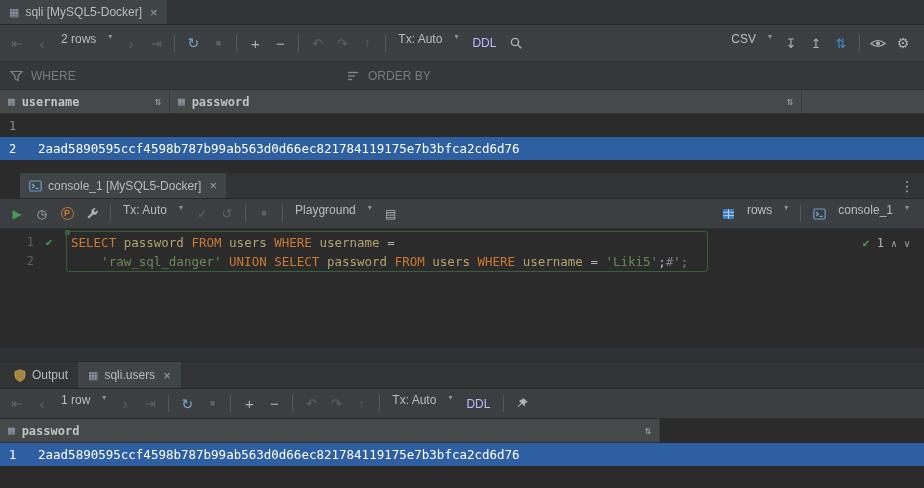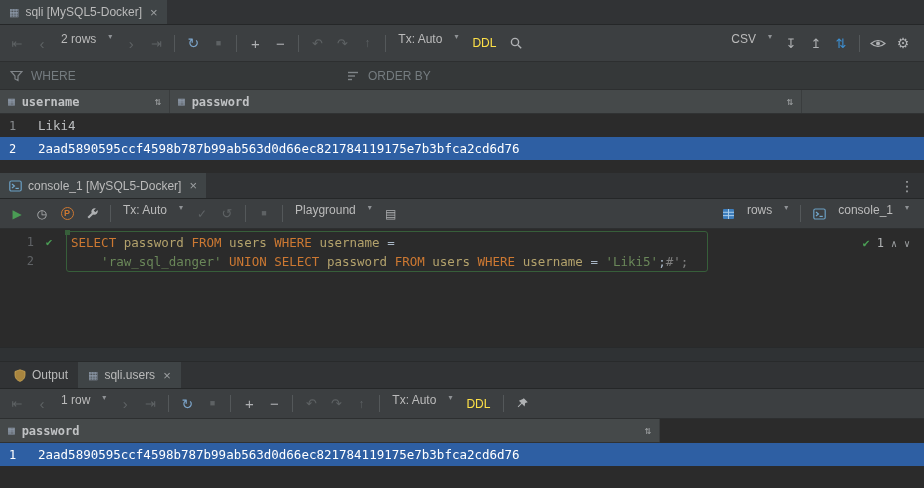--- a/index.html
+++ b/index.html
@@ -1,41 +1,41 @@
 <!DOCTYPE html>
 <html style="--bg: #2b2b2b; --panel: #3c3f41; --tabbar: #313335; --tab-active: #3f4446; --header-bg: #45494a; --selection: #2e5fa3; --text: #bbbbbb; --dim-text: #757c80; --icon: #afb1b3; --icon-disabled: #5e6264; --green: #4a9c54; --orange: #cc7832; --blue: #3d8fd1; --keyword: #cc7832; --identifier: #b3a26c; --string: #6a8759; --comment: #808080; --plain-code: #a9b7c6; --line-number: #606366; --frame-green: #375f3a;"><head>
 <meta charset="utf-8">
 <style>
   *{box-sizing:border-box;}
   body{margin:0;font-family:"Liberation Sans",sans-serif;background:#1e1e1e;}
   .app{position:relative;width:924px;height:488px;background:var(--bg,#2b2b2b);overflow:hidden;color:var(--text,#bbbbbb);font-size:12px;}
 
   
   .tabbar{height:25px;background:var(--tabbar,#313335);display:flex;align-items:stretch;border-bottom:1px solid #252728;}
-  .console-tabbar{height:26px;}
+  .console-tabbar{height:26px;margin-left:20px;}
   .bottom-tabbar{height:27px;padding-left:4px;}
   .tab{display:flex;align-items:center;gap:6px;padding:0 9px;color:#bbbbbb;cursor:default;}
   .tab.active{background:var(--tab-active,#3f4446);}
   .tab-icon{display:inline-flex;align-items:center;color:#8f9bab;font-size:11px;line-height:1;}
   .tab-close{color:#9da0a2;font-size:13px;margin-left:2px;}
   .kebab{margin-left:auto;display:flex;align-items:center;padding:0 10px;color:#afb1b3;font-size:14px;}
 
   
   .toolbar{display:flex;align-items:center;background:var(--panel,#3c3f41);border-bottom:1px solid #2d2f30;padding:0 5px;}
   .tb-top{height:37px;}
   .tb-console{height:30px;}
   .tb-bottom{height:30px;}
   .tb-group{display:flex;align-items:center;gap:1px;}
   .tb-right{margin-left:auto;display:flex;align-items:center;gap:1px;padding-right:4px;}
   .tbtn{min-width:24px;height:22px;display:inline-flex;align-items:center;justify-content:center;border-radius:3px;color:var(--icon,#afb1b3);}
   .tbtn.disabled{color:var(--icon-disabled,#5e6264);}
   .glyph{font-size:13px;line-height:1;display:inline-flex;align-items:center;}
   .dropdown{display:inline-flex;gap:12px;height:22px;padding:0 6px;color:#bbbbbb;white-space:nowrap;}
   .dd-arrow{font-size:8px;color:#8f9295;}
-  .tlabel{padding:0 7px;color:#fde047;}
+  .tlabel{padding:0 7px;color:#c4b5fd;}
   .sep{width:1px;height:17px;background:#54585a;margin:0 5px;align-self:center;}
 
   
   [data-name="play-icon"]{color:var(--green,#4a9c54);font-size:12px;}
   [data-name="stop-icon"]{font-size:9px;}
   [data-name="add-row-icon"],[data-name="remove-row-icon"]{font-size:15px;}
   [data-name="refresh-icon"]{font-size:14px;color:#7ba3c8;}
   [data-name="sync-arrows-icon"]{color:var(--blue,#3d8fd1);}
   [data-name="gear-icon"],[data-name="kebab-icon"]{font-size:14px;}
   [data-name="first-page-icon"],[data-name="last-page-icon"]{font-size:13px;}
@@ -218,21 +218,20 @@
       </div>
       <div class="g-hcell" data-name="column-header-password" style="width: 632px;">
         <span class="hicon" data-name="table-grid-icon">▦</span>
         <span data-name="column-label">password</span>
         <span class="hsort" data-name="sort-both-icon">⇅</span>
       </div>
     </div>
   <div id="users-grid-body" data-name="users-grid-body">
       <div class="g-row" data-name="table-row">
         <div class="g-num" data-name="row-number" style="width: 30px;">1</div>
-        <div class="g-cell" data-name="table-cell" style="width: 140px;">Liki4</div>
       </div>
       <div class="g-row selected" data-name="table-row">
         <div class="g-num" data-name="row-number" style="width: 30px;">2</div>
         <div class="g-cell cell-dim" data-name="table-cell" style="width: 632px;">2aad5890595ccf4598b787b99ab563d0d66ec821784119175e7b3bfca2cd6d76</div>
       </div>
     </div>
 
   <div class="gap" data-name="panel-gap"></div>
 
   <div class="tabbar console-tabbar" data-name="console-tabbar">

